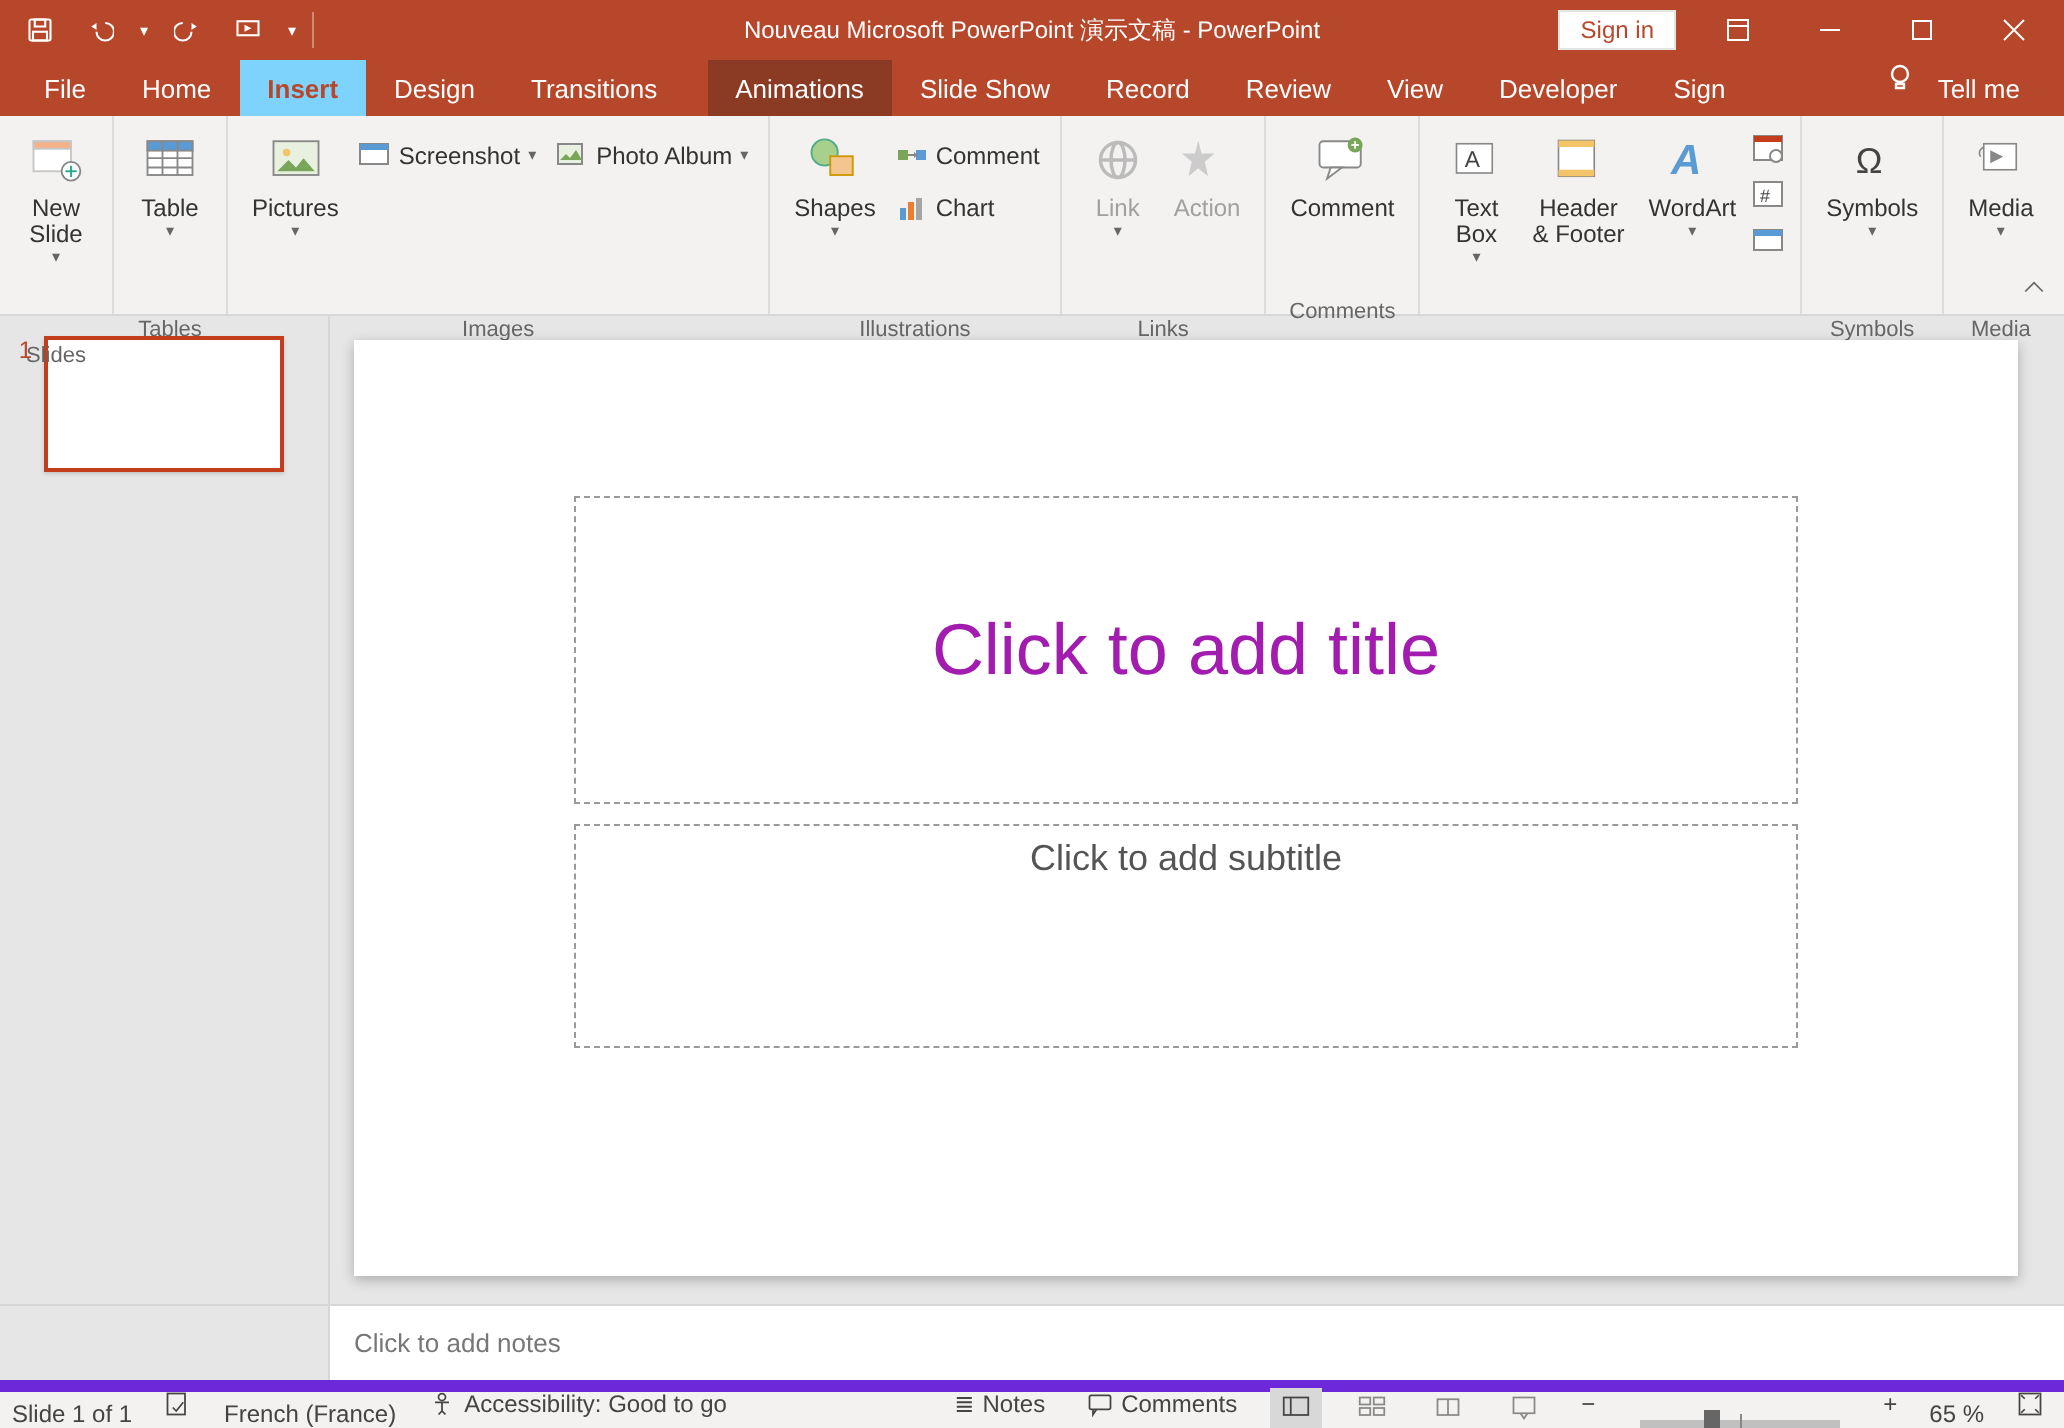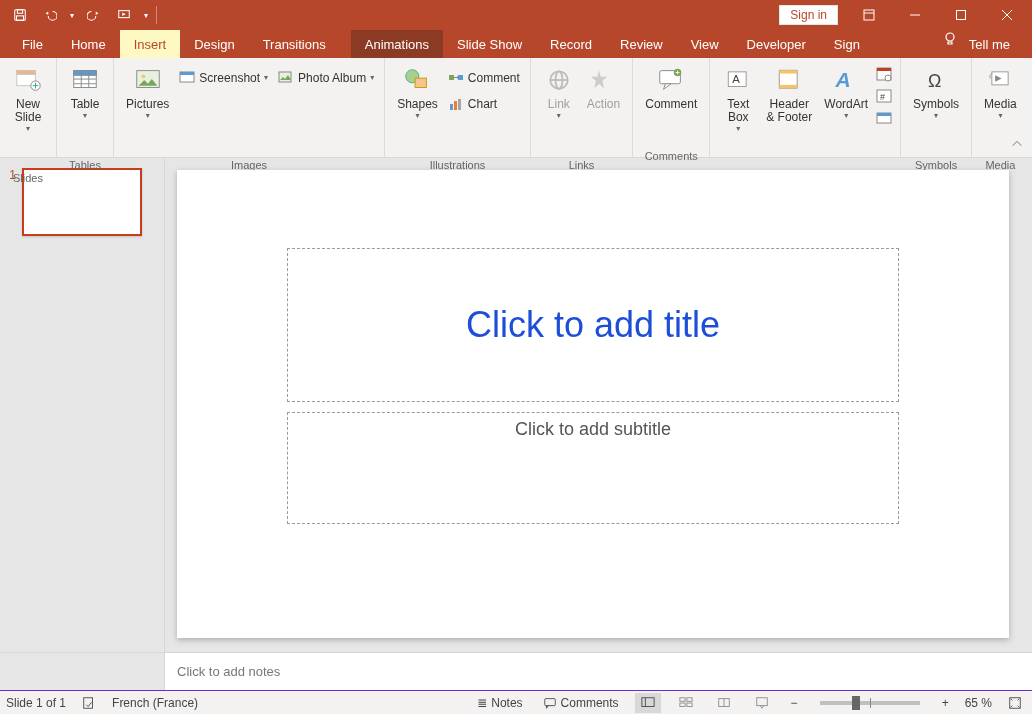--- a/index.html
+++ b/index.html
@@ -13,21 +13,21 @@
   .qat .sep { width: 1px; height: 18px; background: rgba(255,255,255,.35); margin: 0 2px; }
   .title-center { position: absolute; left: 0; right: 0; text-align: center; pointer-events: none; font-size: 12px; }
   .title-right { margin-left: auto; display: flex; align-items: center; gap: 0; padding-right: 2px; }
   .signin { background: #fff; color: #B7472A; padding: 2px 10px; font-size: 12px; border: 1px solid rgba(0,0,0,.1); margin-right: 8px; height: 20px; display: flex; align-items: center; }
   .winbtn { width: 46px; height: 30px; display: flex; align-items: center; justify-content: center; color: #fff; }
   .winbtn svg { width: 12px; height: 12px; stroke: #fff; fill: none; stroke-width: 1; }
 
   
   .tabs { height: 28px; background: #B7472A; display: flex; align-items: flex-end; padding-left: 8px; position: relative; }
   .tab { color: #fff; font-size: 13px; padding: 6px 14px 6px; height: 28px; display: flex; align-items: center; }
-  .tab.active { background: #fef9c3; color: #B7472A; }
+  .tab.active { background: #7dd3fc; color: #B7472A; font-weight: bold; }
   .tab.contextual { background: #8B3A23; margin-left: 11px; }
   .tabs-right { position: absolute; right: 8px; top: 0; height: 28px; display: flex; align-items: flex-start; gap: 8px; }
   .bulb { width: 18px; height: 18px; }
 
   
   .ribbon { height: 100px; background: #F3F2F1; border-bottom: 1px solid #d7d7d7; display: flex; position: relative; }
   .group { border-right: 1px solid #dcdcdc; display: flex; flex-direction: column; align-items: stretch; }
   .group-content { display: flex; align-items: flex-start; padding: 4px 6px 0 6px; flex: 1; }
   .group-label { text-align: center; font-size: 11px; color: #666; padding: 0 0 2px; height: 16px; margin-top: 39px; }
   .bigbtn { display: flex; flex-direction: column; align-items: center; justify-content: flex-start; padding: 2px 6px 0; font-size: 12px; color: #333; min-width: 44px; gap: 2px; }
@@ -41,25 +41,25 @@
 
   
   .workspace { display: flex; height: calc(714px - 30px - 28px - 100px - 38px - 24px); background: #E6E6E6; }
   .thumbs { width: 165px; background: #E6E6E6; border-right: 1px solid #d7d7d7; padding: 10px 6px; }
   .thumb-wrap { display: flex; gap: 6px; }
   .thumb-num { color: #B7472A; font-size: 12px; width: 10px; text-align: right; }
   .thumb { width: 120px; height: 68px; background: #fff; border: 2px solid #C43E1C; box-shadow: 0 1px 2px rgba(0,0,0,.15); }
   .canvas-area { flex: 1; position: relative; overflow: hidden; }
   .slide { position: absolute; left: 12px; top: 12px; width: 832px; height: 468px; background: #fff; box-shadow: 0 2px 6px rgba(0,0,0,.25); }
   .ph { position: absolute; border: 1px dashed #9a9a9a; display: flex; align-items: center; justify-content: center; text-align: center; color: #444; }
-  .ph-title { left: 110px; top: 78px; width: 612px; height: 154px; font-size: 36px; color: #1d4ed8; }
+  .ph-title { left: 110px; top: 78px; width: 612px; height: 154px; font-size: 36px; color: #a21caf; }
   .ph-sub { left: 110px; top: 242px; width: 612px; height: 112px; font-size: 18px; color: #555; align-items: flex-start; padding-top: 6px; }
 
   
-  .statusbar { height: 24px; background: #F3F2F1; border-top: 1px solid #6d28d9; display: flex; align-items: center; font-size: 12px; color: #444; padding: 0 6px; gap: 12px; }
+  .statusbar { height: 24px; background: #F3F2F1; border-top: 6px solid #6d28d9; display: flex; align-items: flex-end; font-size: 12px; color: #444; padding: 0 6px; gap: 12px; }
   .statusbar .spacer { flex: 1; }
   .sb-btn { display: flex; align-items: center; gap: 4px; height: 24px; padding: 0 4px; }
   .sb-btn svg { width: 14px; height: 14px; }
   .viewbtn { width: 26px; height: 20px; display: flex; align-items: center; justify-content: center; }
   .viewbtn.active { background: #d8d8d8; }
   .zoom-slider { width: 100px; height: 4px; background: #c0c0c0; position: relative; margin: 0 6px; }
   .zoom-slider .thumbz { position: absolute; width: 8px; height: 14px; background: #666; top: -5px; left: 32px; }
   .zoom-slider .mid { position:absolute; width:1px; height:10px; background:#888; top:-3px; left:50px;}
 
   
@@ -97,20 +97,21 @@
       <svg viewBox="0 0 16 16">
           <rect x="2" y="3" width="12" height="8"></rect>
           <path d="M6 5l4 2-4 2z" fill="#fff" stroke="none"></path>
         </svg>
     </div>
     <div class="qbtn" style="width:12px">
         <span style="font-size:8px;color:#fff">▾</span>
       </div>
     <div class="sep"></div>
   </div>
+  <div class="title-center">Nouveau Microsoft PowerPoint 演示文稿  -  PowerPoint</div>
   <div class="title-right">
     <div class="signin">Sign in</div>
     <div class="winbtn">
       <svg viewBox="0 0 12 12">
           <rect x="1" y="1" width="10" height="10"></rect>
           <line x1="1" y1="4" x2="11" y2="4"></line>
         </svg>
     </div>
     <div class="winbtn">
       <svg viewBox="0 0 12 12">
@@ -441,20 +442,27 @@
 
 <div class="statusbar">
   <span>Slide 1 of 1</span>
   <div class="sb-btn">
     <svg viewBox="0 0 16 16" fill="none" stroke="#444">
         <rect x="2" y="2" width="10" height="12"></rect>
         <path d="M5 10l2 2 4-5"></path>
       </svg>
   </div>
   <span>French (France)</span>
+  <div class="sb-btn">
+    <svg viewBox="0 0 16 16" fill="none" stroke="#444">
+        <circle cx="8" cy="4" r="2"></circle>
+        <path d="M4 7h8M8 7v5M6 14l2-2 2 2"></path>
+      </svg>
+    <span>Accessibility: Good to go</span>
+  </div>
   <div class="spacer"></div>
   <div class="sb-btn">
     <span style="font-size:12px">≣</span>
     <span>Notes</span>
   </div>
   <div class="sb-btn">
     <svg viewBox="0 0 16 16" fill="none" stroke="#444">
         <rect x="2" y="3" width="12" height="8" rx="1"></rect>
         <path d="M6 11l-2 3v-3"></path>
       </svg>

